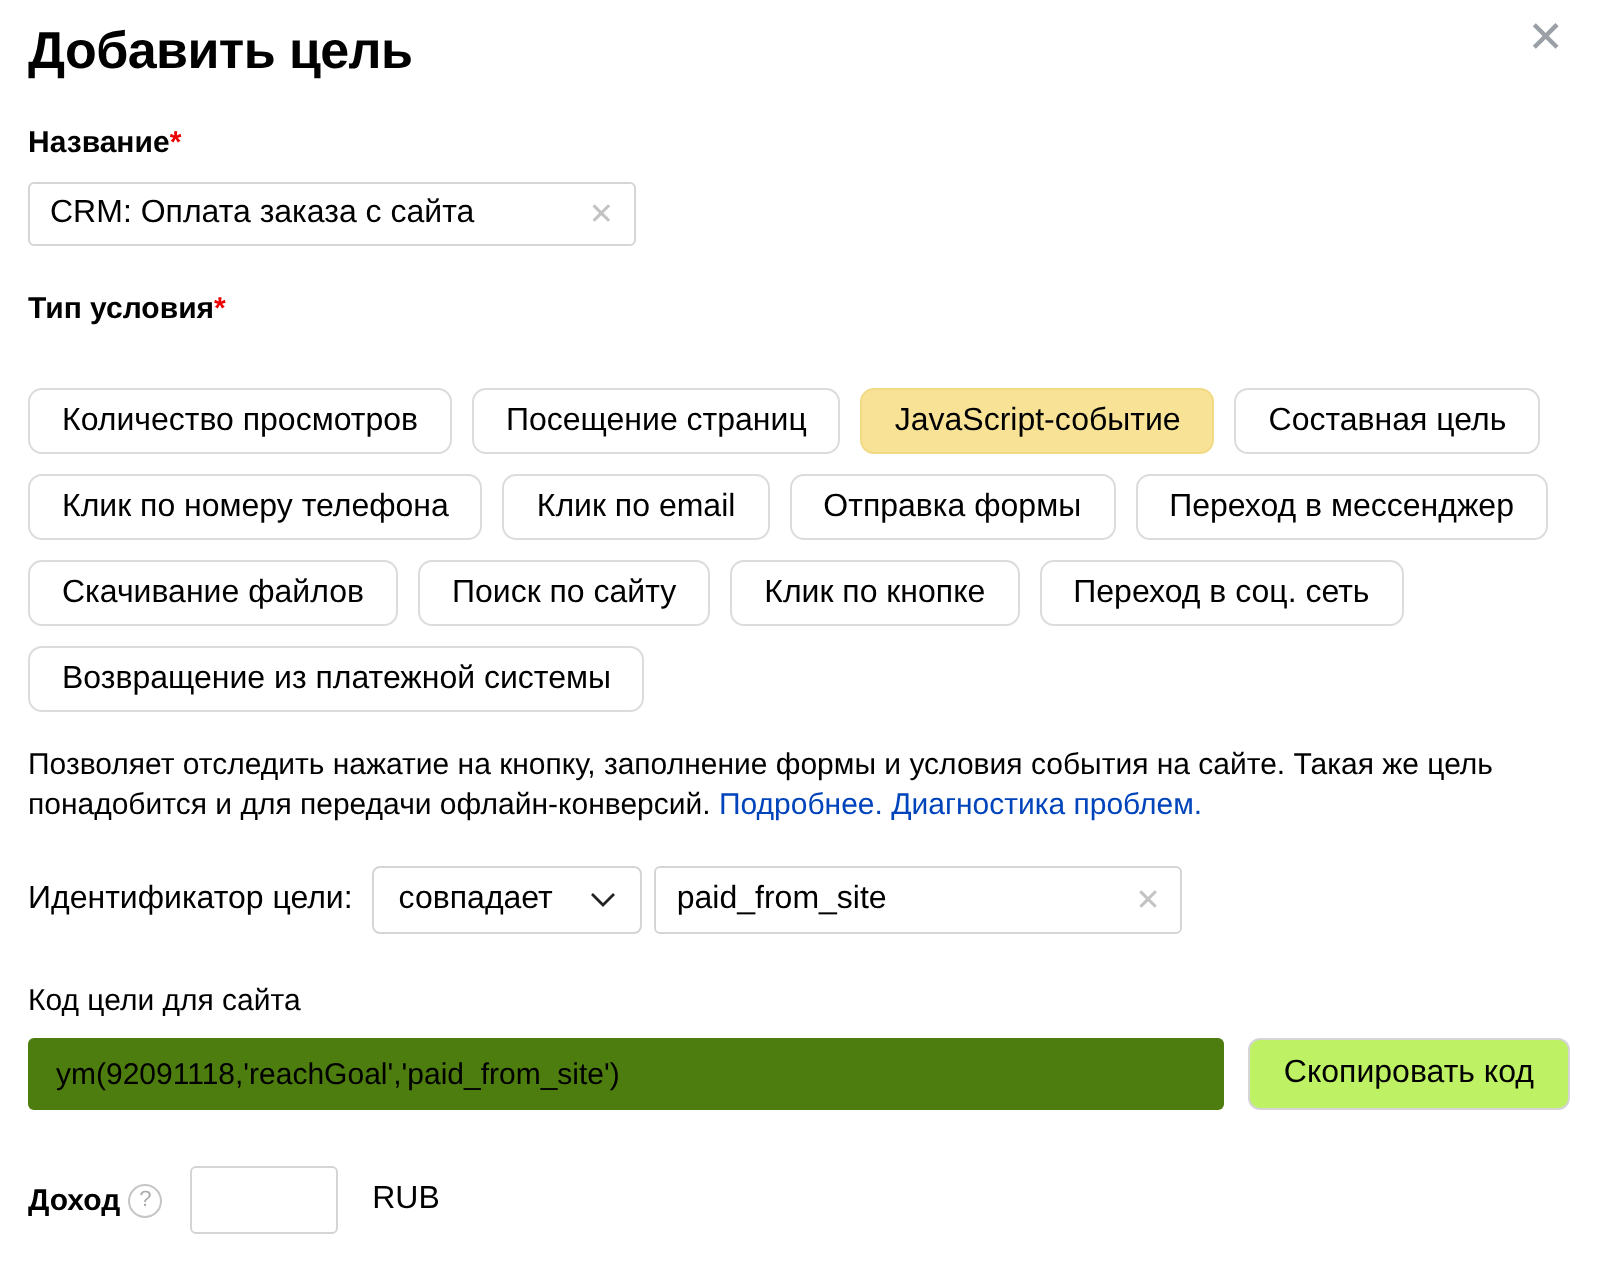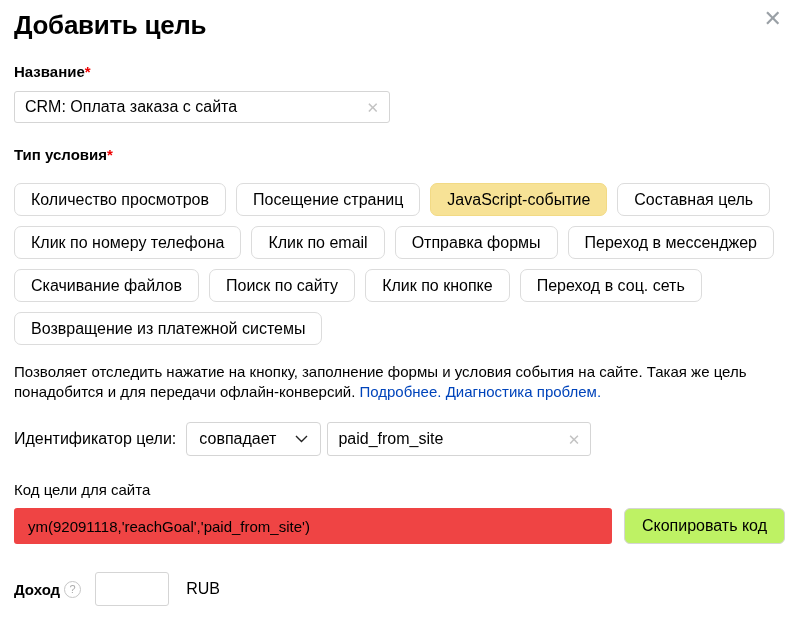--- a/index.html
+++ b/index.html
@@ -56,24 +56,24 @@
     background: transparent;
     color: #000;
   }
   .clear-x {
     color: #c3c3c3;
     font-size: 15px;
     cursor: pointer;
     margin-left: 8px;
     line-height: 15px;
   }
-  .name-input-wrap { width: 376px; }
+  .name-input-wrap { width: 304px; }
 
   .chips {
-    margin-top: 19px;
+    margin-top: 30px;
     display: flex;
     flex-wrap: wrap;
     gap: 10px;
     max-width: 772px;
   }
   .chip {
     height: 33px;
     display: inline-flex;
     align-items: center;
     padding: 0 16px;
@@ -121,21 +121,21 @@
   .goal-id-input-wrap { width: 264px; margin-top: 0; margin-left: 6px; height: 34px; }
 
   .code-label { font-size: 15px; margin-top: 25px; font-weight: 400; }
   .code-row {
     margin-top: 10px;
     display: flex;
     align-items: stretch;
   }
   .code-box {
     flex: 1;
-    background: #ef4444;
+    background: #4d7c0f;
     border-radius: 3px;
     display: flex;
     align-items: center;
     padding: 0 14px;
     height: 36px;
     font-size: 15px;
     max-width: 598px;
   }
   .copy-btn {
     margin-left: auto;

